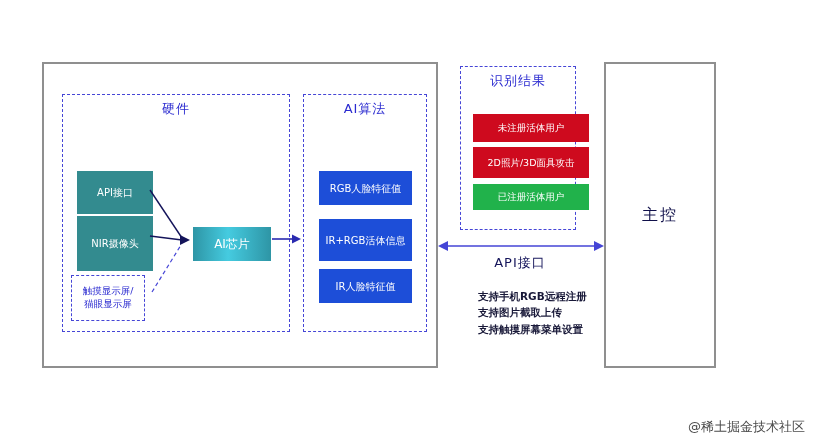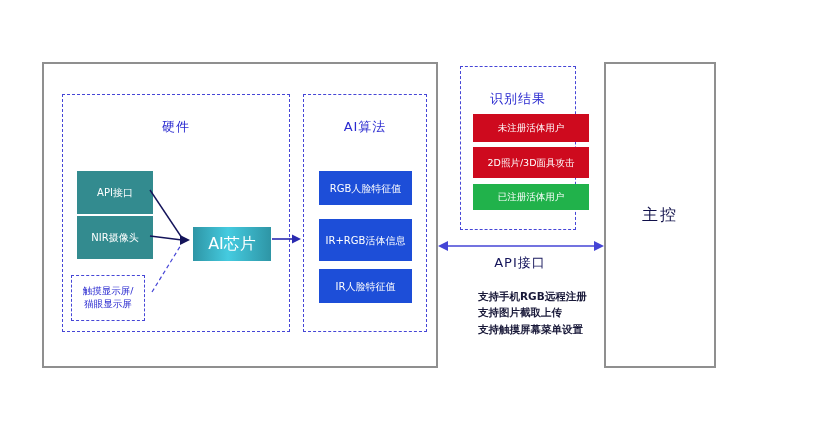--- a/index.html
+++ b/index.html
@@ -26,46 +26,46 @@
     width: 396px; height: 306px;
     border: 2px solid #8f8f8f;
     background: #ffffff;
   }
   .dashed-panel {
     position: absolute;
     border: 1.5px dashed #4545d6;
   }
   .panel-title {
     position: absolute;
-    top: 23px; left: 0; right: 0;
+    top: 5px; left: 0; right: 0;
     text-align: center;
     color: #2b2bd0;
     font-size: 13px;
     letter-spacing: 1px;
   }
   .hardware-panel { left: 18px; top: 30px; width: 228px; height: 238px; }
   .algorithm-panel { left: 259px; top: 30px; width: 124px; height: 238px; }
   .teal-box {
     position: absolute;
     background: #338b8f;
     color: #ffffff;
     font-size: 10px;
     display: flex;
     align-items: center;
     justify-content: center;
     text-align: center;
   }
   .rgb-camera { left: 14px; top: 76px; width: 76px; height: 43px; }
-  .nir-camera { left: 14px; top: 121px; width: 76px; height: 43px; }
+  .nir-camera { left: 14px; top: 121px; width: 76px; height: 55px; }
   .ai-chip {
     position: absolute;
     left: 130px; top: 132px; width: 78px; height: 34px;
     background: linear-gradient(90deg, #2e95a5 0%, #45cbe0 45%, #2e95a5 100%);
     color: #ffffff;
-    font-size: 16px;
+    font-size: 12px;
     display: flex;
     align-items: center;
     justify-content: center;
   }
   .touch-display {
     position: absolute;
     left: 8px; top: 180px; width: 74px; height: 46px;
     border: 1.2px dashed #4545d6;
     color: #2b2bd0;
     font-size: 9.5px;
@@ -189,20 +189,21 @@
     <span>主控</span>
   </div>
 
   <div class="api-label">API接口</div>
   <div class="api-features">
     <div>支持手机RGB远程注册</div>
     <div>支持图片截取上传</div>
     <div>支持触摸屏幕菜单设置</div>
   </div>
 
+  <div class="watermark">@稀土掘金技术社区</div>
 
   <svg class="svg-overlay" viewBox="0 0 819 446">
 
     <line x1="150" y1="190" x2="182" y2="238" stroke="#14145a" stroke-width="1.4"></line>
 
     <line x1="150" y1="236" x2="182" y2="240" stroke="#14145a" stroke-width="1.4"></line>
 
     <line x1="152" y1="292" x2="181" y2="245" stroke="#4545d6" stroke-width="1.2" stroke-dasharray="4 3"></line>
 
     <polygon points="190,240 180,235 180,245" fill="#14145a"></polygon>

